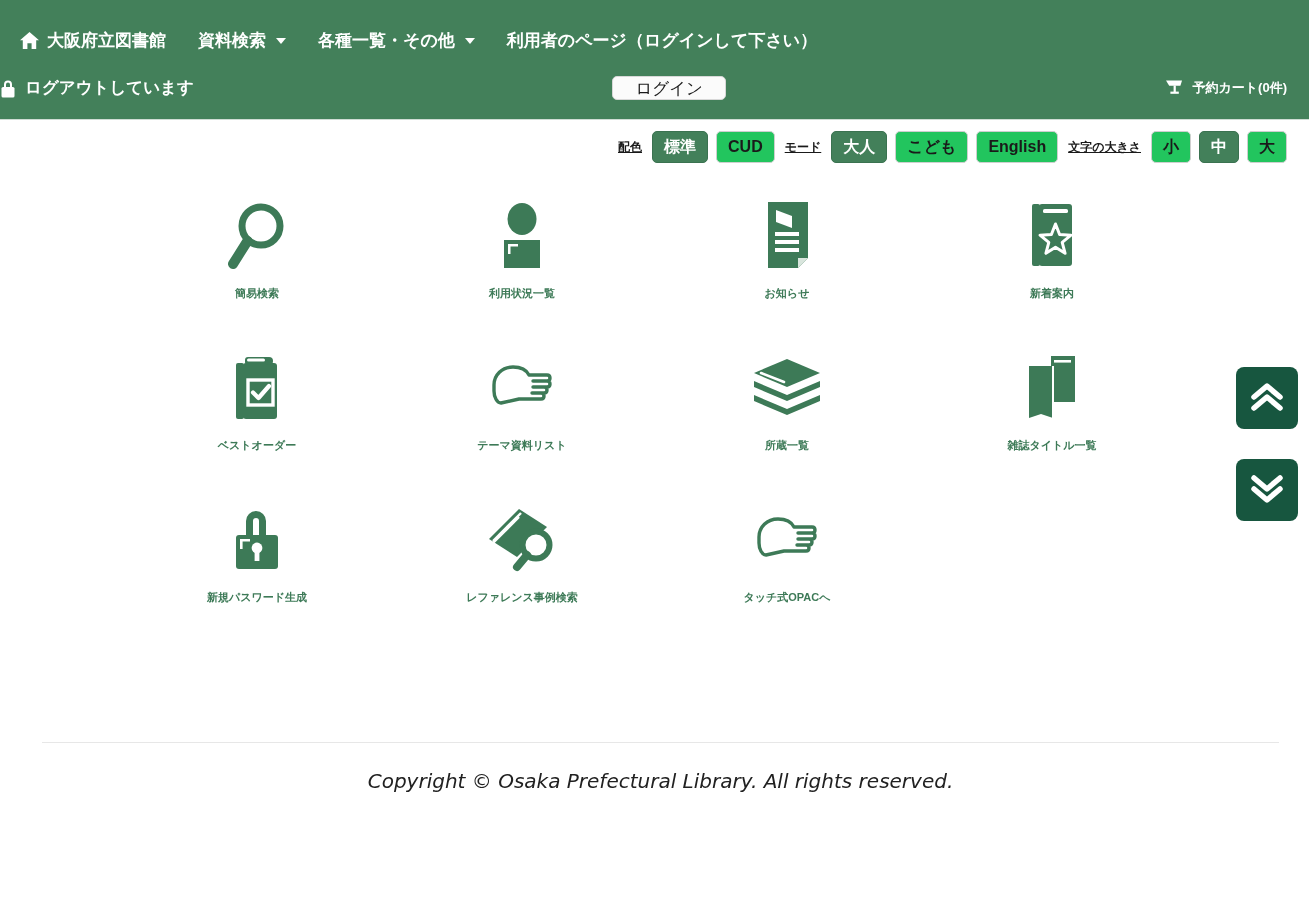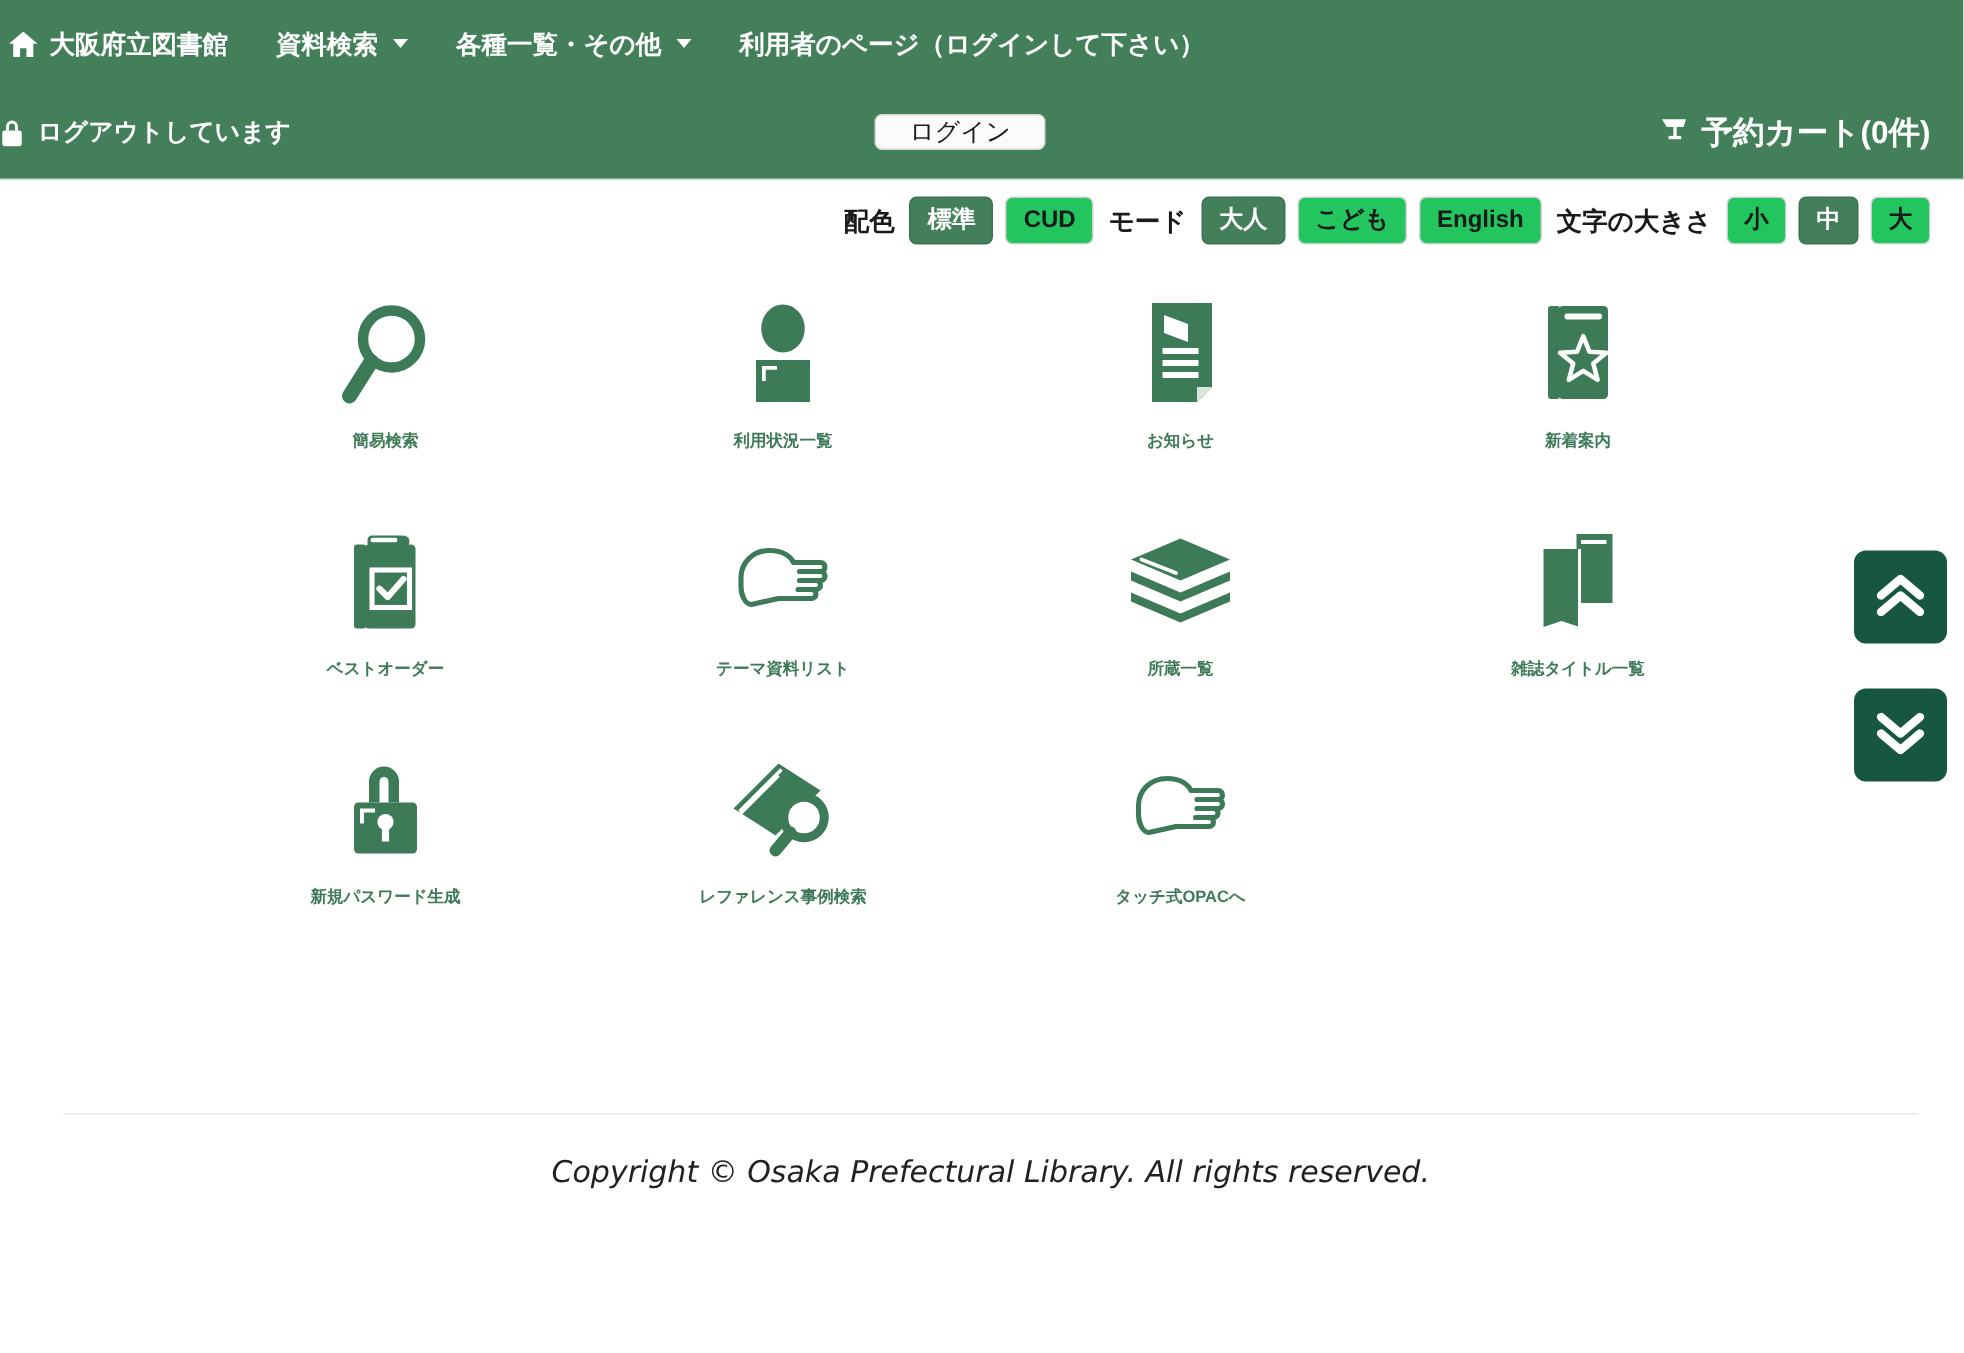--- a/index.html
+++ b/index.html
@@ -14,22 +14,23 @@
   
   .header {
     background: #43805a;
     width: 100%;
     height: 120px;
     position: relative;
     border-bottom: 1px solid #cfdcd4;
   }
   .nav-row {
     display: flex;
-    align-items: center;
+    align-items: flex-end;
     height: 58px;
+    padding-left: 14px;
     gap: 0px;
   }
   .nav-item {
     color: #ffffff;
     font-size: 17px;
     font-weight: bold;
     padding: 6px 16px;
     display: flex;
     align-items: center;
     gap: 8px;
@@ -73,45 +74,46 @@
     border: 1px solid #d8d8d8;
     border-radius: 5px;
     font-size: 16.5px;
     font-family: inherit;
     padding: 2px 22px;
     cursor: pointer;
     line-height: 1.1;
   }
   .cart-link {
     color: #ffffff;
-    font-size: 21px;
+    font-size: 13px;
     font-weight: bold;
     display: flex;
     align-items: center;
     gap: 6px;
     margin-left: 40px;
     white-space: nowrap;
     cursor: pointer;
   }
 
   
   .settings-bar {
     display: flex;
     align-items: center;
     justify-content: flex-end;
     gap: 8px;
     padding: 10px 22px 0 0;
     height: 44px;
   }
   .settings-label {
-    font-size: 17px;
+    font-size: 12px;
     font-weight: bold;
     color: #1a1a1a;
     margin: 0 2px;
     white-space: nowrap;
+    text-decoration: underline;
   }
   .opt-btn {
     font-family: inherit;
     font-size: 16px;
     font-weight: bold;
     padding: 4px 11px;
     border-radius: 5px;
     border: 1px solid #cfcfcf;
     background: #22c55e;
     color: #1a1a1a;

